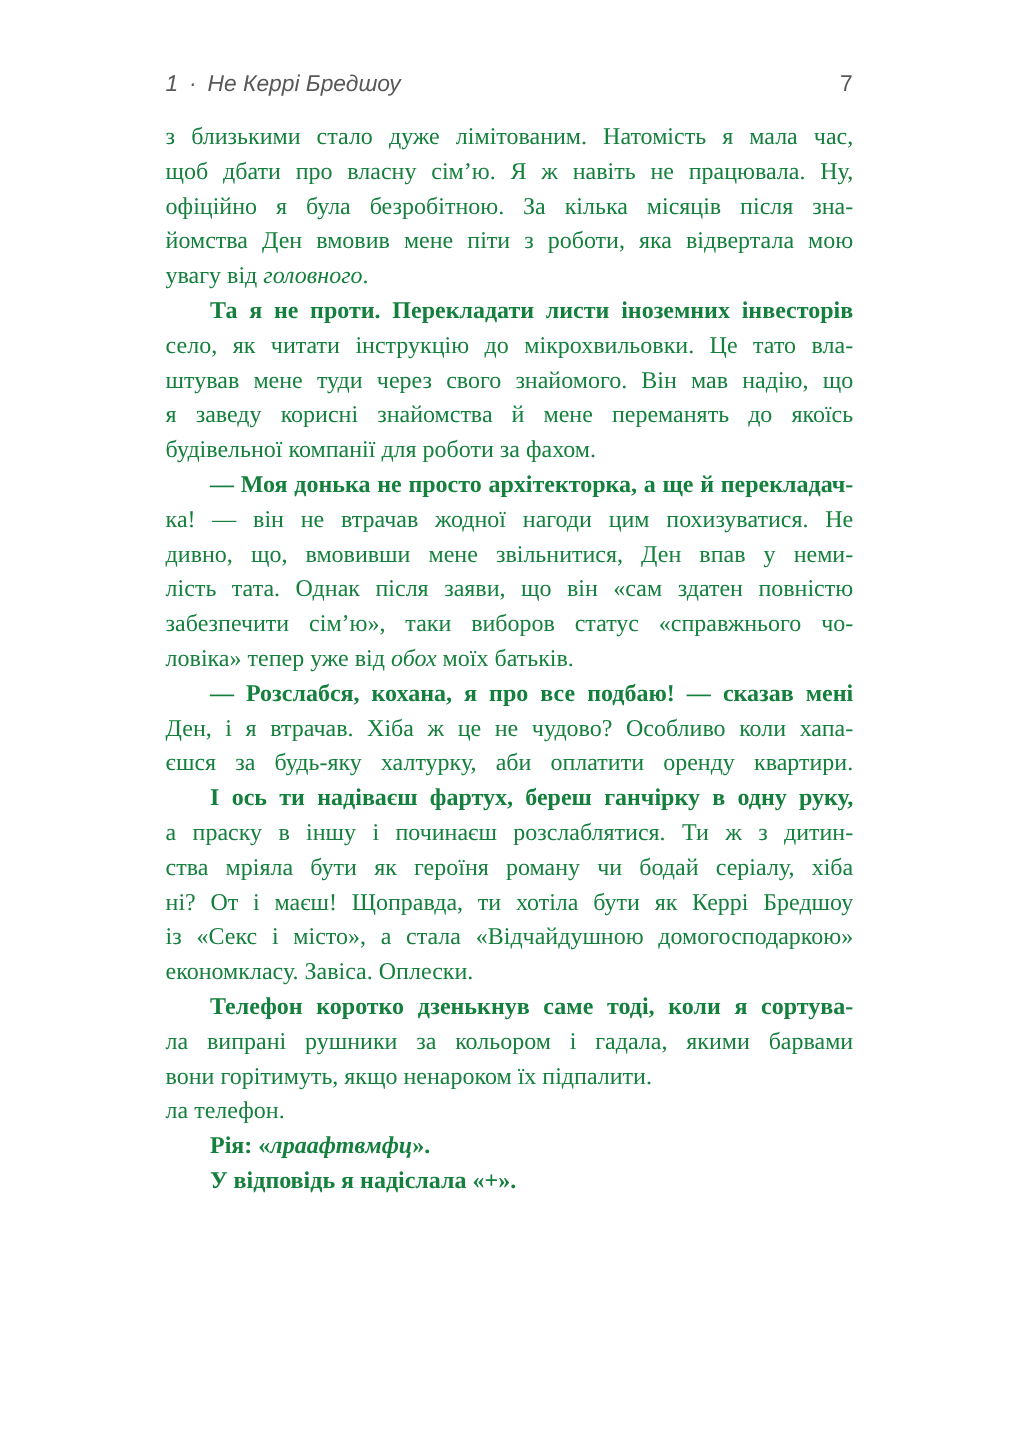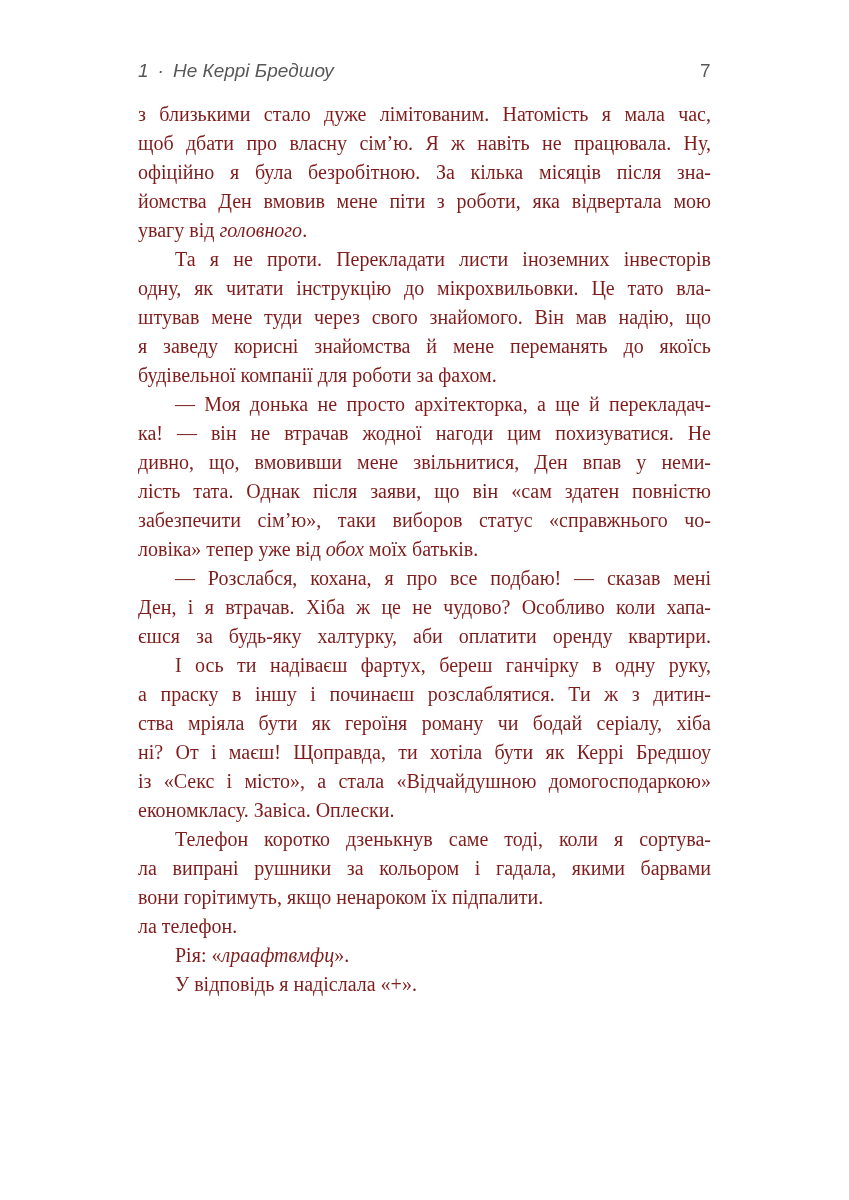--- a/index.html
+++ b/index.html
@@ -34,31 +34,31 @@
     font-style: normal;
     letter-spacing: 0.5px;
   }
   .text-block {
     position: absolute;
     top: 100px;
     left: 138px;
     width: 573px;
     font-size: 20px;
     line-height: 29px;
-    color: #7f1d1d;
+    color: #15803d;
   }
   .paragraph { margin: 0; }
   .line {
     text-align: justify;
     text-align-last: justify;
     height: 29px;
     white-space: normal;
   }
   .line.last { text-align-last: left; }
-  .paragraph.indented .line.first { text-indent: 37px; }
+  .paragraph.indented .line.first { text-indent: 37px; font-weight: bold; }
   .seg.it { font-style: italic; }
 </style>
 </head>
 <body>
 
 <div class="page">
   <div class="running-head">
     <div class="head-left">
       <span class="chapter-number">1</span>
       <span class="separator">·</span>
@@ -70,21 +70,21 @@
   <div class="text-block">
       <div class="paragraph">
         <div class="line first"><span class="seg">з близькими стало дуже лімітованим. Натомість я мала час,</span></div>
         <div class="line"><span class="seg">щоб дбати про власну сім’ю. Я ж навіть не працювала. Ну,</span></div>
         <div class="line"><span class="seg">офіційно я була безробітною. За кілька місяців після зна-</span></div>
         <div class="line"><span class="seg">йомства Ден вмовив мене піти з роботи, яка відвертала мою</span></div>
         <div class="line last"><span class="seg">увагу від </span><span class="seg it">головного</span><span class="seg">.</span></div>
       </div>
       <div class="paragraph indented">
         <div class="line first"><span class="seg">Та я не проти. Перекладати листи іноземних інвесторів</span></div>
-        <div class="line"><span class="seg">одну, як читати інструкцію до мікрохвильовки. Це тато вла-</span></div>
+        <div class="line"><span class="seg">село, як читати інструкцію до мікрохвильовки. Це тато вла-</span></div>
         <div class="line"><span class="seg">штував мене туди через свого знайомого. Він мав надію, що</span></div>
         <div class="line"><span class="seg">я заведу корисні знайомства й мене переманять до якоїсь</span></div>
         <div class="line last"><span class="seg">будівельної компанії для роботи за фахом.</span></div>
       </div>
       <div class="paragraph indented">
         <div class="line first"><span class="seg">— Моя донька не просто архітекторка, а ще й перекладач-</span></div>
         <div class="line"><span class="seg">ка! — він не втрачав жодної нагоди цим похизуватися. Не</span></div>
         <div class="line"><span class="seg">дивно, що, вмовивши мене звільнитися, Ден впав у неми-</span></div>
         <div class="line"><span class="seg">лість тата. Однак після заяви, що він «сам здатен повністю</span></div>
         <div class="line"><span class="seg">забезпечити сім’ю», таки виборов статус «справжнього чо-</span></div>

